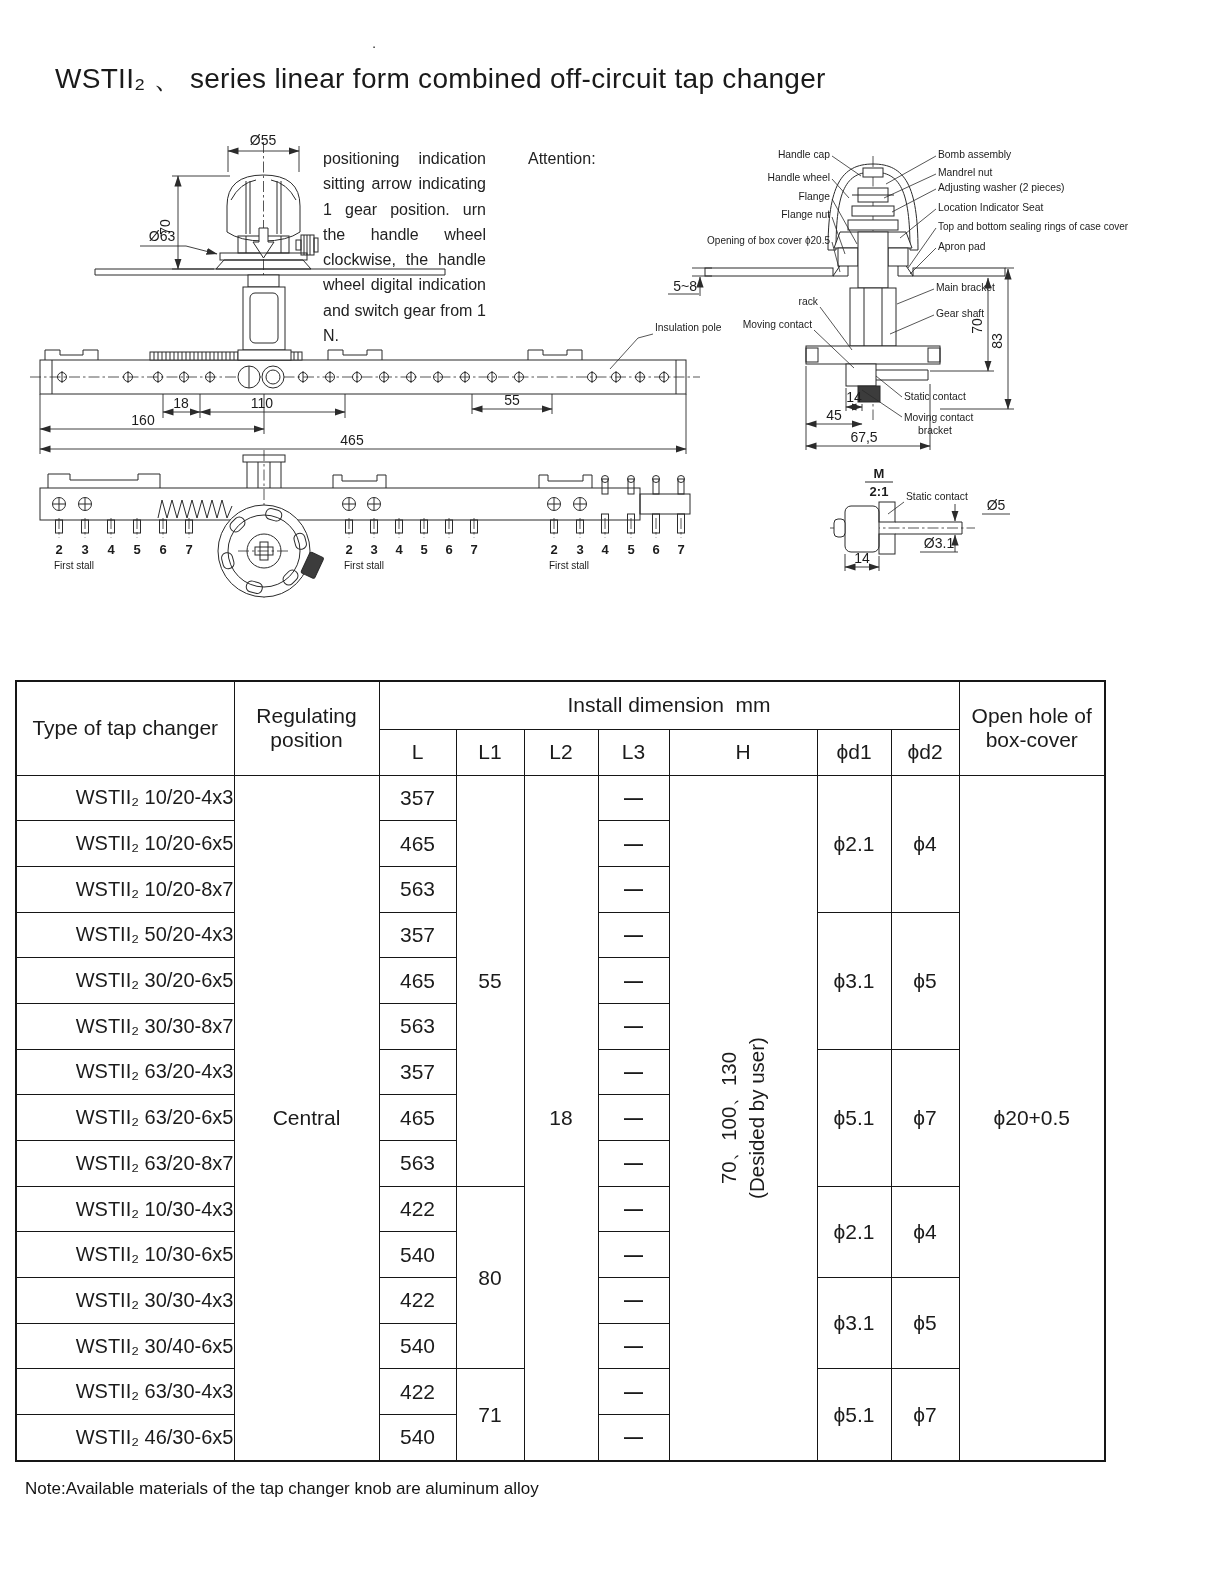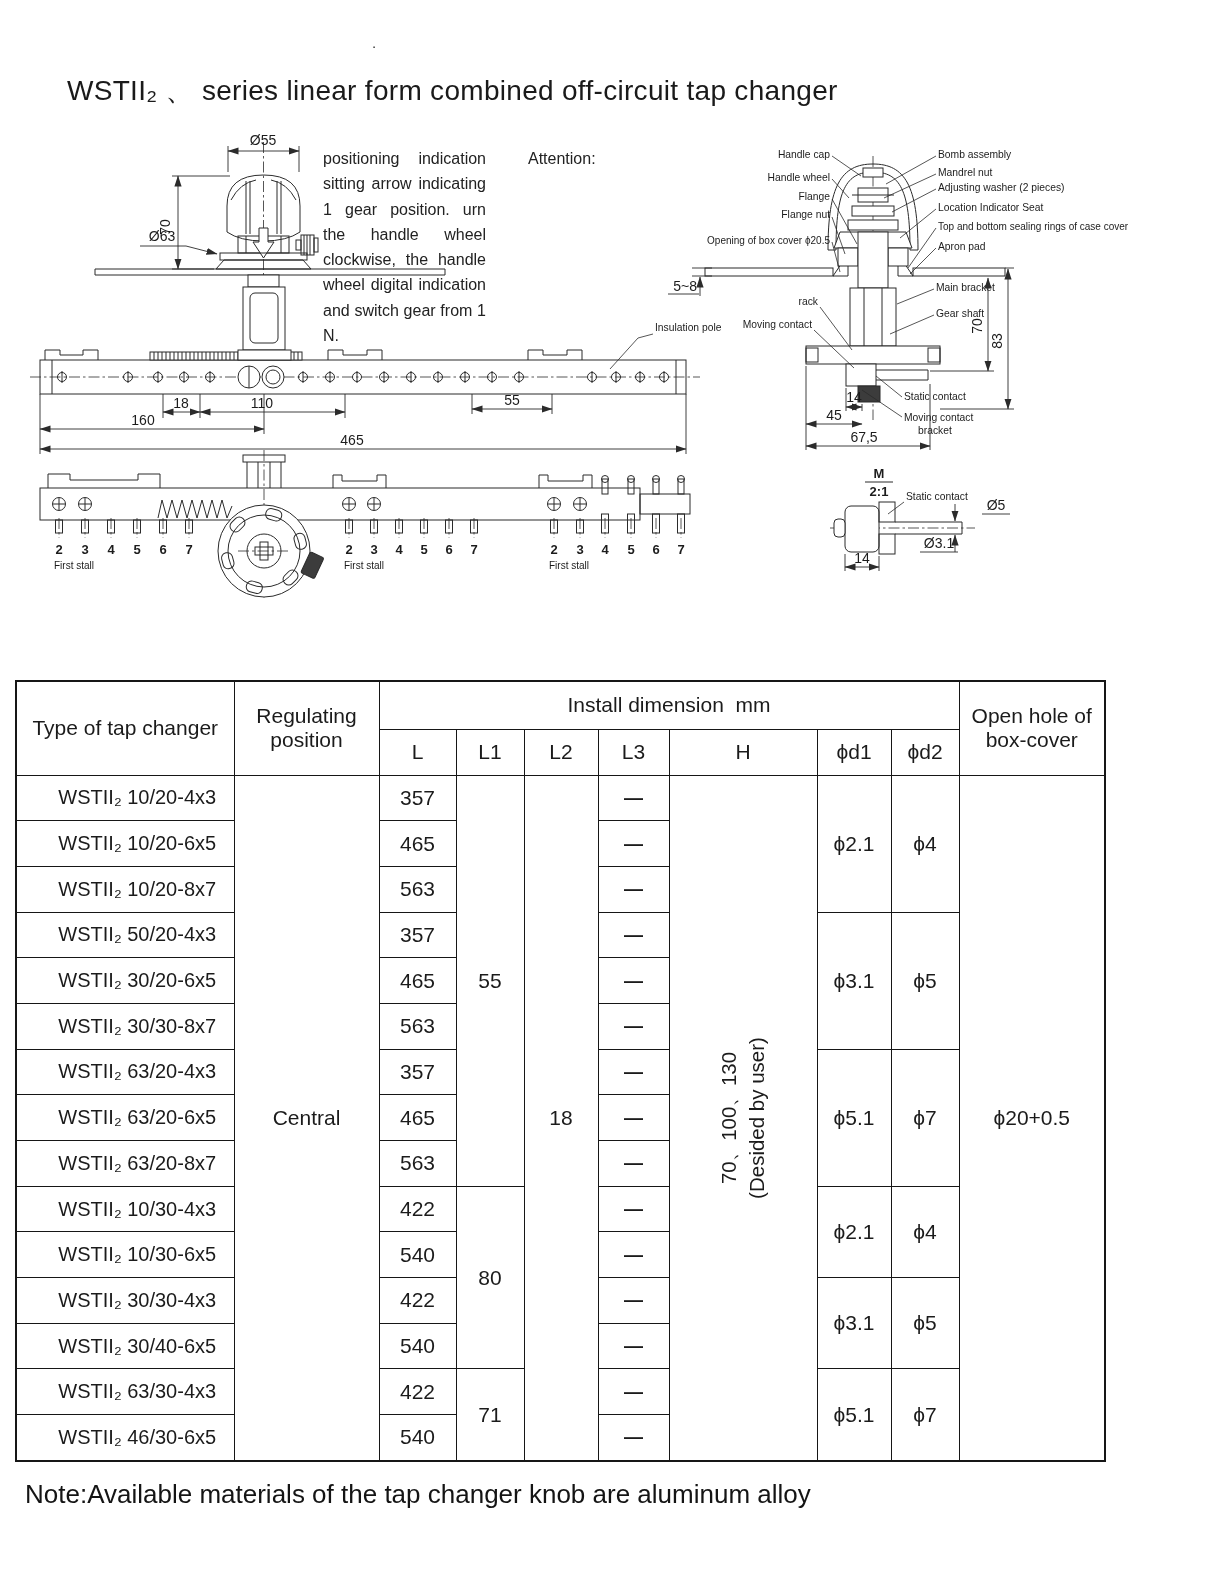--- a/index.html
+++ b/index.html
@@ -7,31 +7,31 @@
     width:1216px;height:1589px;position:relative;background:#fff;
     font-family:"Liberation Sans",sans-serif;color:#1c1c1c;overflow:hidden;
   }
   .abs{position:absolute}
   #title{left:55px;top:60px;font-size:28px;letter-spacing:.3px;color:#1a1a1a;white-space:nowrap}
   #topdot{left:372px;top:34px;font-size:15px;color:#333}
   .para{font-size:16px;line-height:1.58;text-align:justify;color:#222}
   #pos-text{left:323px;top:146px;width:163px}
   #att{left:528px;top:146px;width:181px}
   #att .t{font-weight:700;font-weight:400}
-  #note{left:25px;top:1479px;font-size:26px;color:#141414}
+  #note{left:25px;top:1479px;font-size:17px;color:#141414}
 
   
   #spec{left:15px;top:680px}
   table{border-collapse:collapse;table-layout:fixed;background:#fff}
   th,td{border:1.5px solid #161616;text-align:center;vertical-align:middle;
         font-weight:400;color:#1b1b1b;padding:0}
   table{border:2px solid #161616}
   th{font-size:21px}
   td{font-size:21px;height:44.7px}
-  td.tcell{text-align:center;padding-left:24px;font-size:20px;white-space:nowrap}
+  td.tcell{text-align:right;padding-left:24px;font-size:20px;white-space:nowrap}
   td.dash{font-weight:700;font-size:19px}
   td.hcell{position:relative;overflow:visible}
   .hrot{position:absolute;left:50%;top:50%;transform:translate(-50%,-50%) rotate(-90deg);
         width:340px;font-size:20.5px;line-height:1.35;text-align:center;white-space:nowrap}
   th.inst{white-space:pre}
 
   
   #draw{left:0;top:128px}
   .s{stroke:#2b2b2b;fill:none;stroke-width:1}
   .sw{stroke:#2b2b2b;fill:#fff;stroke-width:1}
@@ -41,21 +41,21 @@
   text{fill:#1c1c1c}
   .dt{font-size:14px}
   .lb{font-size:10.3px}
   .num{font-size:13px;font-weight:700}
   .fs{font-size:10px}
 </style>
 </head>
 <body>
 
 <div class="abs" id="topdot">.</div>
-<h1 class="abs" id="title" style="margin:12px;font-weight:400">WSTII₂ 、 series linear form combined off-circuit tap changer</h1>
+<h1 class="abs" id="title" style="margin:0;font-weight:400">WSTII₂ 、 series linear form combined off-circuit tap changer</h1>
 
 <svg id="draw" class="abs" width="1216" height="478" viewBox="0 0 1216 478">
   <defs>
     <marker id="ar" markerWidth="12" markerHeight="10" refX="10.5" refY="5" orient="auto-start-reverse" markerUnits="userSpaceOnUse">
       <path d="M0,1.4 L11,5 L0,8.6 z" fill="#2b2b2b"></path>
     </marker>
     <pattern id="hh" width="6" height="6" patternUnits="userSpaceOnUse" patternTransform="rotate(45)">
       <line x1="0" y1="0" x2="0" y2="6" stroke="#5a5a5a" stroke-width="1.1"></line>
     </pattern>
   </defs>

